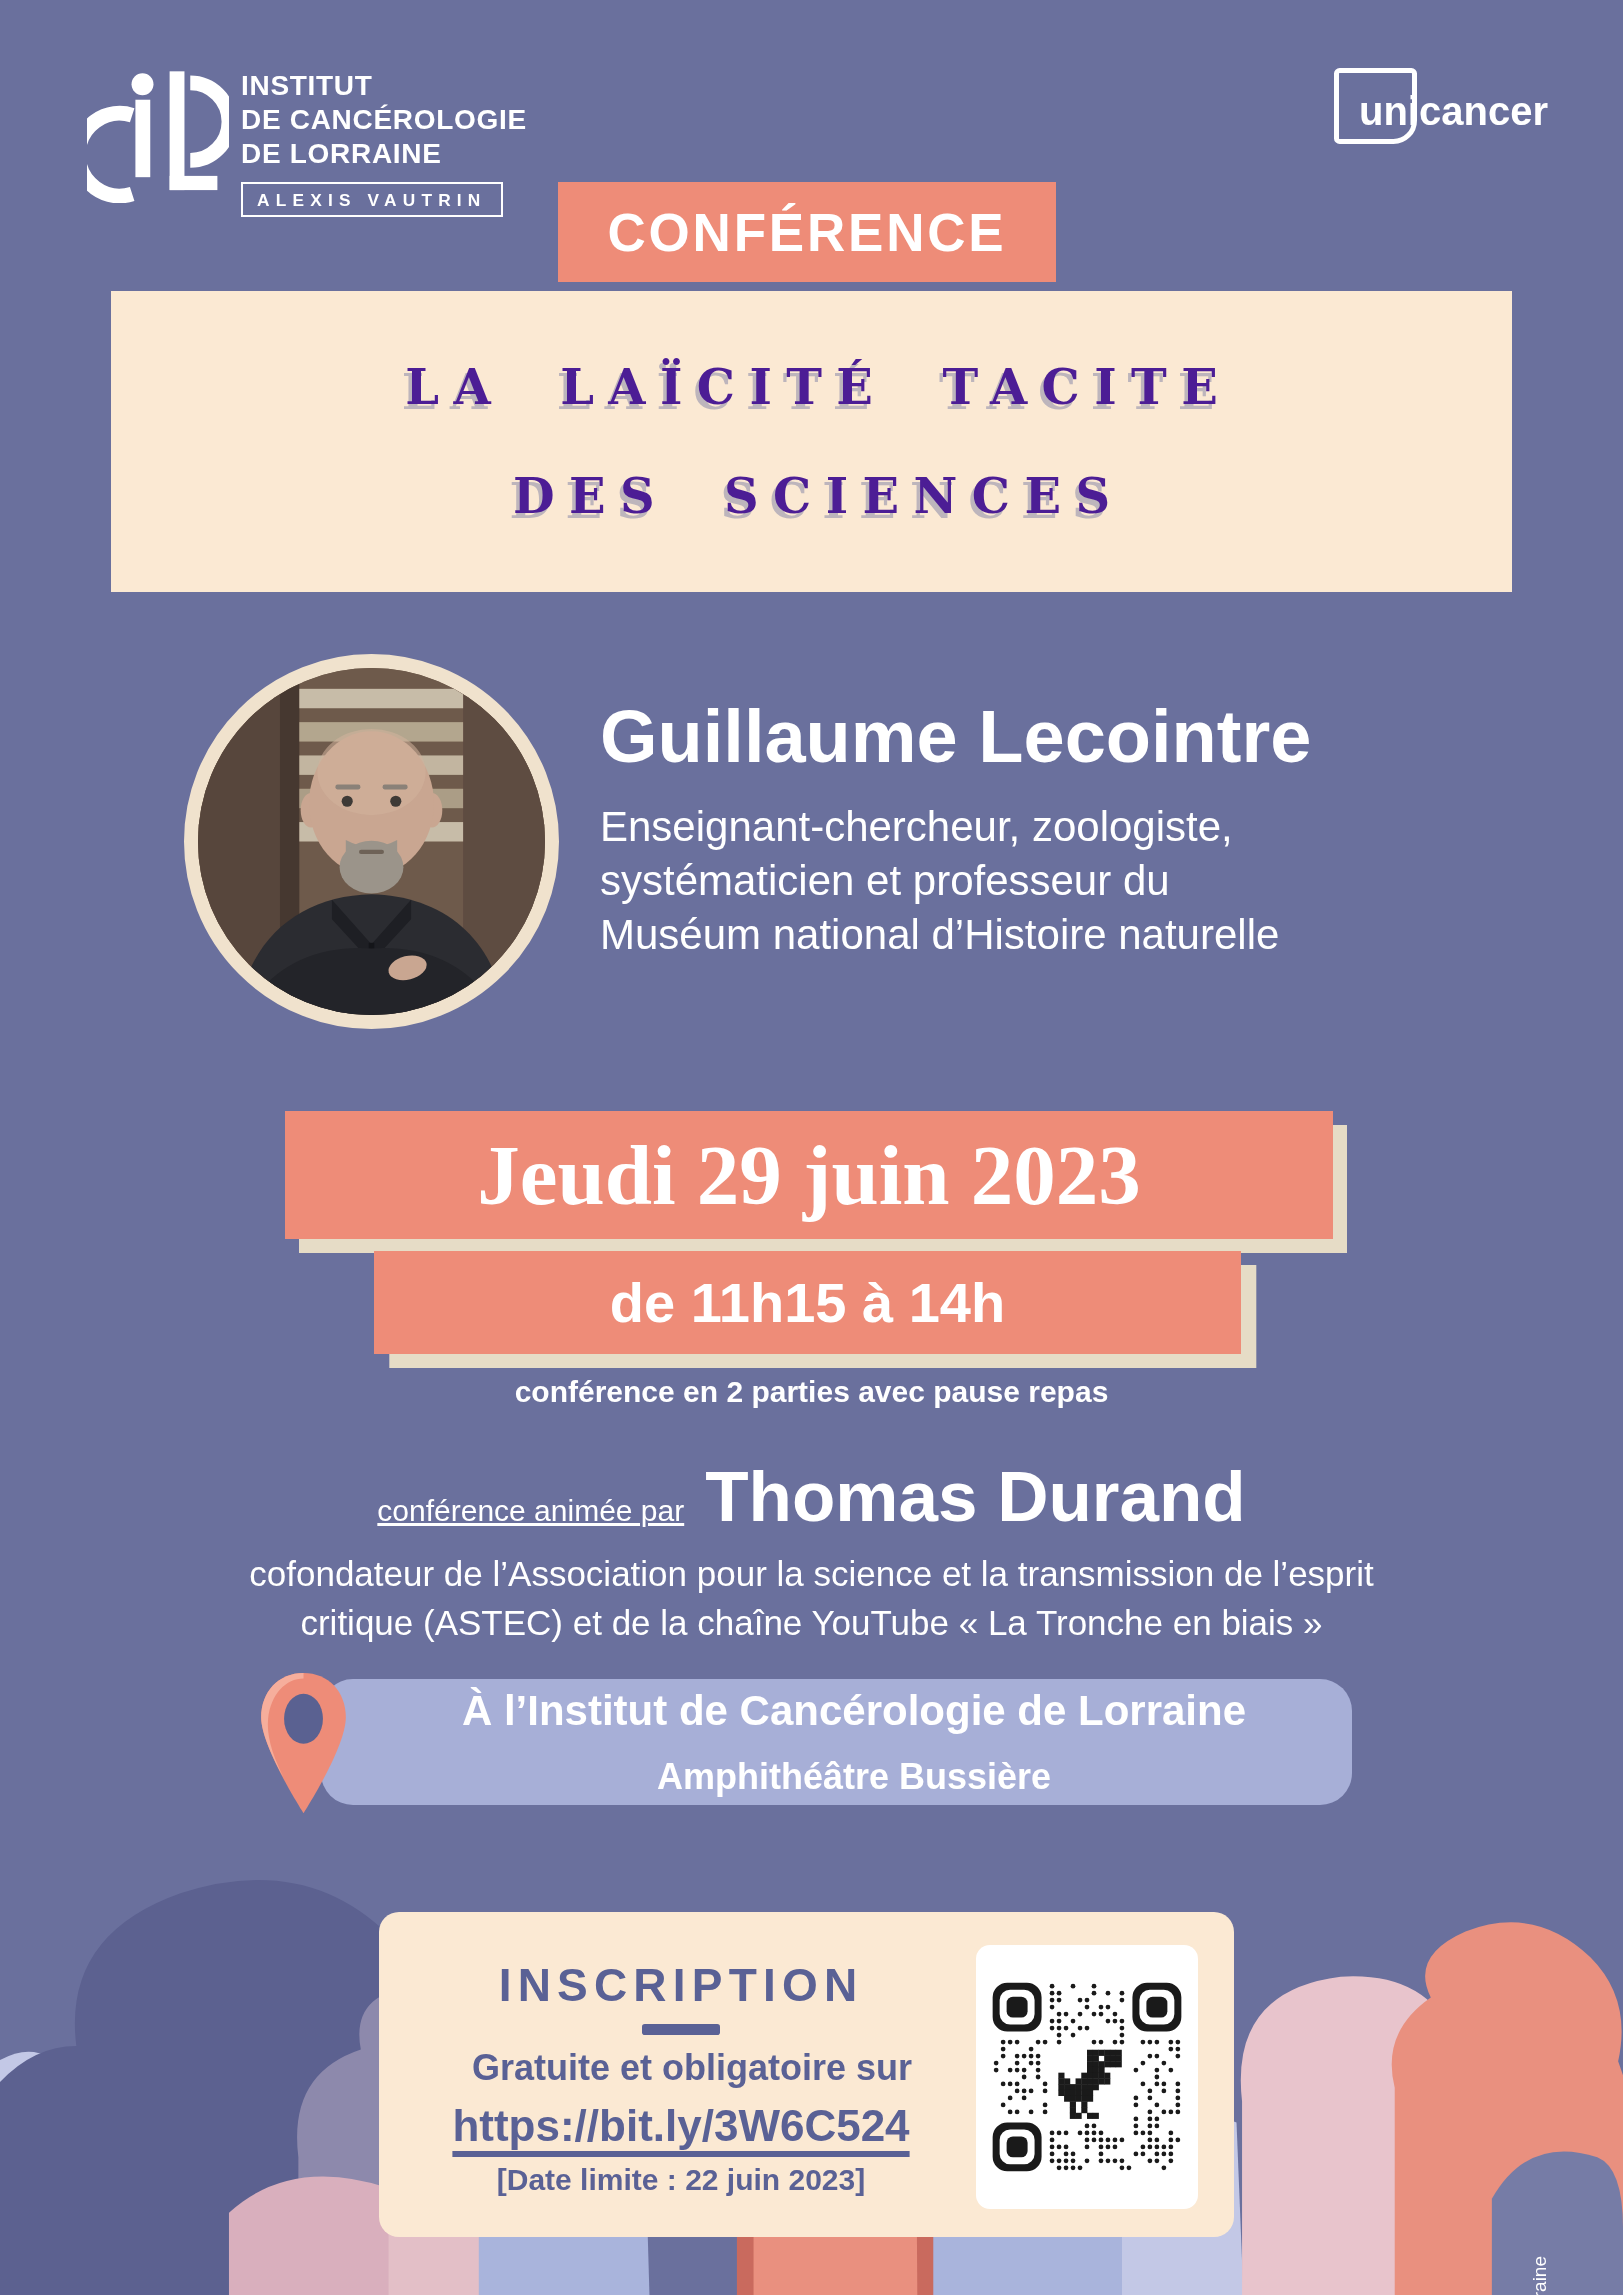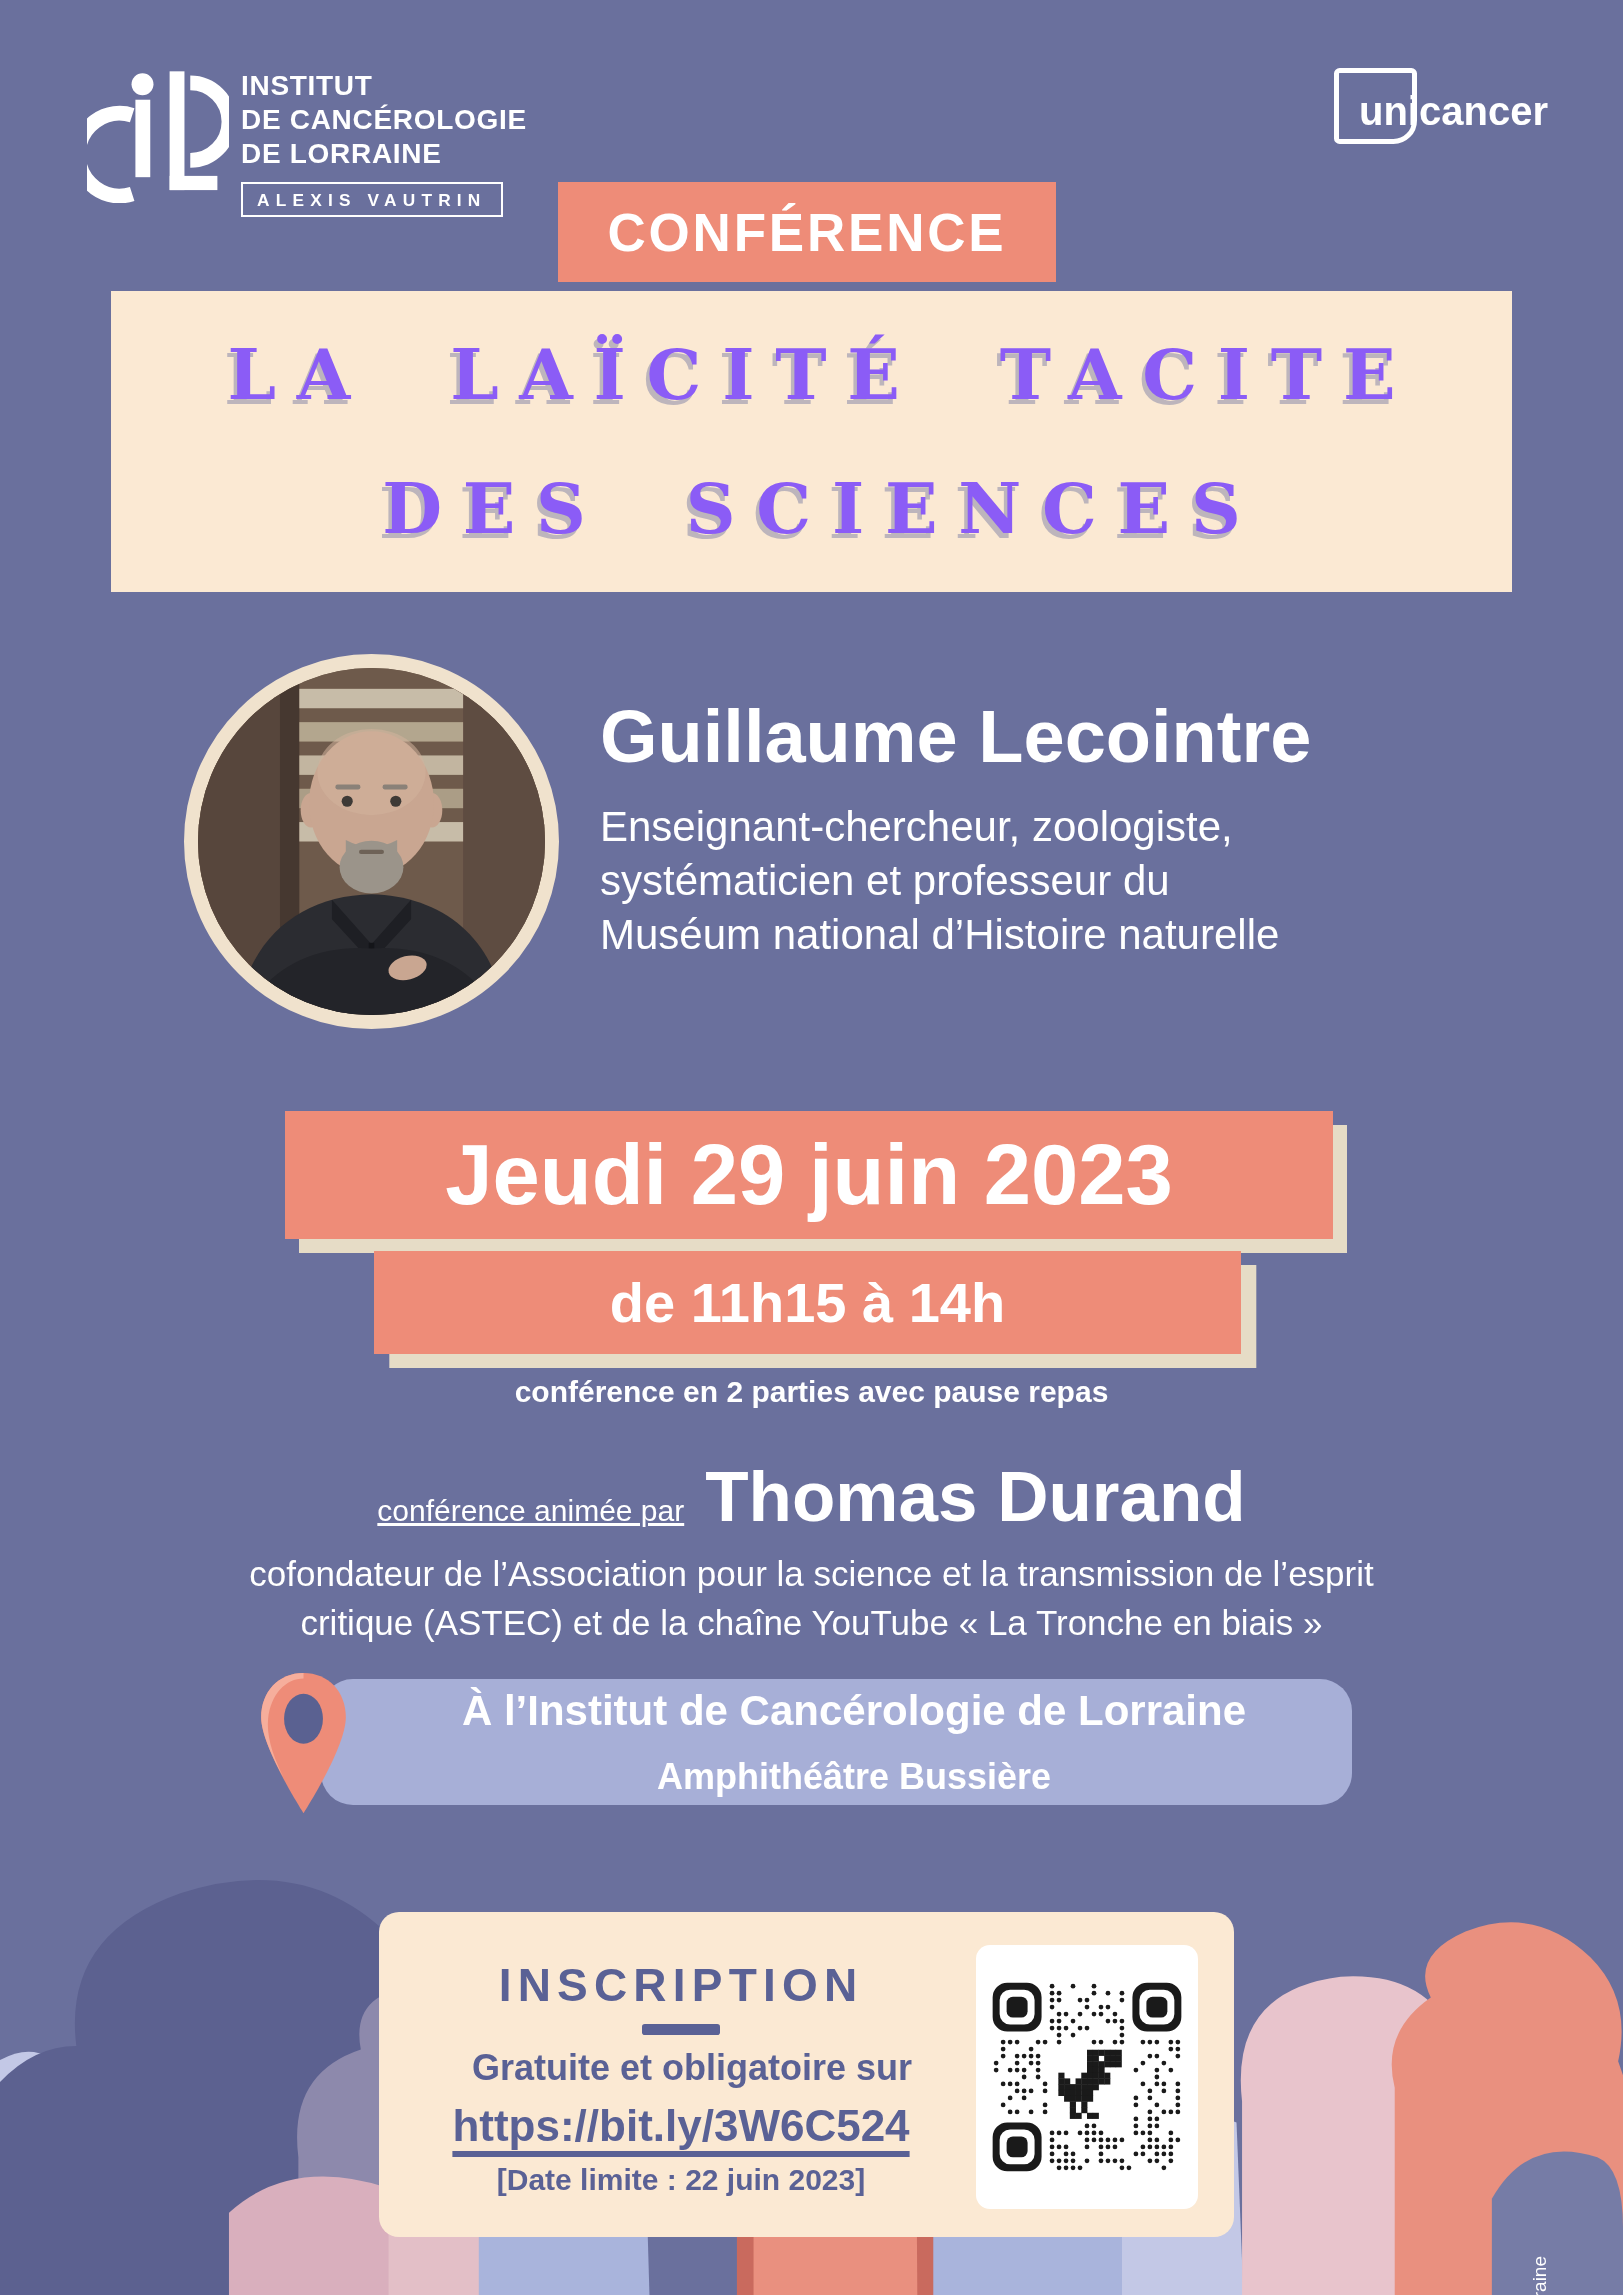--- a/index.html
+++ b/index.html
@@ -27,35 +27,35 @@
   .partner-text{position:absolute; left:25px; top:50%; transform:translateY(-53%);
                 font-size:40px; font-weight:bold; letter-spacing:0;}
 
   
   .badge{left:558px; top:182px; width:498px; height:100px; background:var(--salmon);
          display:flex; align-items:center; justify-content:center; z-index:3;
          font-size:53px; font-weight:bold; letter-spacing:2.8px;}
   .title-band{left:111px; top:291px; width:1401px; height:301px; background:var(--cream); z-index:2;
               display:flex; flex-direction:column; justify-content:center; align-items:center; gap:53px;}
   .title-line{font-family:"DejaVu Serif","Liberation Serif",serif; font-weight:bold;
-              font-size:69px; color:#8b5cf6; letter-spacing:.30em; word-spacing:.5em;
+              font-size:48px; color:#4c1d95; letter-spacing:.30em; word-spacing:.5em;
               text-shadow:-3.5px 4.9px 0 rgba(90,97,150,.38); white-space:nowrap; text-indent:.30em;}
 
   
   .photo{left:184px; top:654px; width:375px; height:375px; border-radius:50%;
          border:14px solid #F0E2CD; overflow:hidden; z-index:2; background:#6E5A4B;}
   .photo svg{display:block; width:100%; height:100%;}
   .speaker-text{left:600px; top:694px; width:944px; z-index:2;}
   .speaker-name{font-size:74px; font-weight:bold; margin-bottom:21px; white-space:nowrap;}
   .speaker-role{font-size:42px; line-height:54px; font-weight:normal;}
 
   
   .date1{left:285px; top:1111px; width:1048px; height:128px; background:var(--salmon);
          box-shadow:14px 14px 0 var(--shadow_tan); display:flex; align-items:center; justify-content:center;
-         font-size:85px; font-weight:bold; z-index:2; white-space:nowrap;}
+         font-size:85px; font-weight:bold; z-index:2; white-space:nowrap;font-family:Liberation Serif, serif;}
   .date2{left:374px; top:1251px; width:867px; height:103px; background:var(--salmon);
          box-shadow:15.3px 14px 0 var(--shadow_tan); display:flex; align-items:center; justify-content:center;
          font-size:56px; font-weight:bold; z-index:2; white-space:nowrap;}
   .date-note{left:50%; transform:translateX(-50%); top:1375px; font-size:30px; font-weight:bold;
              white-space:nowrap; z-index:2;}
 
   
   .host-line{left:0; top:1456px; width:100%; display:flex; align-items:baseline;
              justify-content:center; gap:21px; z-index:2; white-space:nowrap;}
   .host-intro{font-size:30px; font-weight:normal;text-decoration:underline;}

